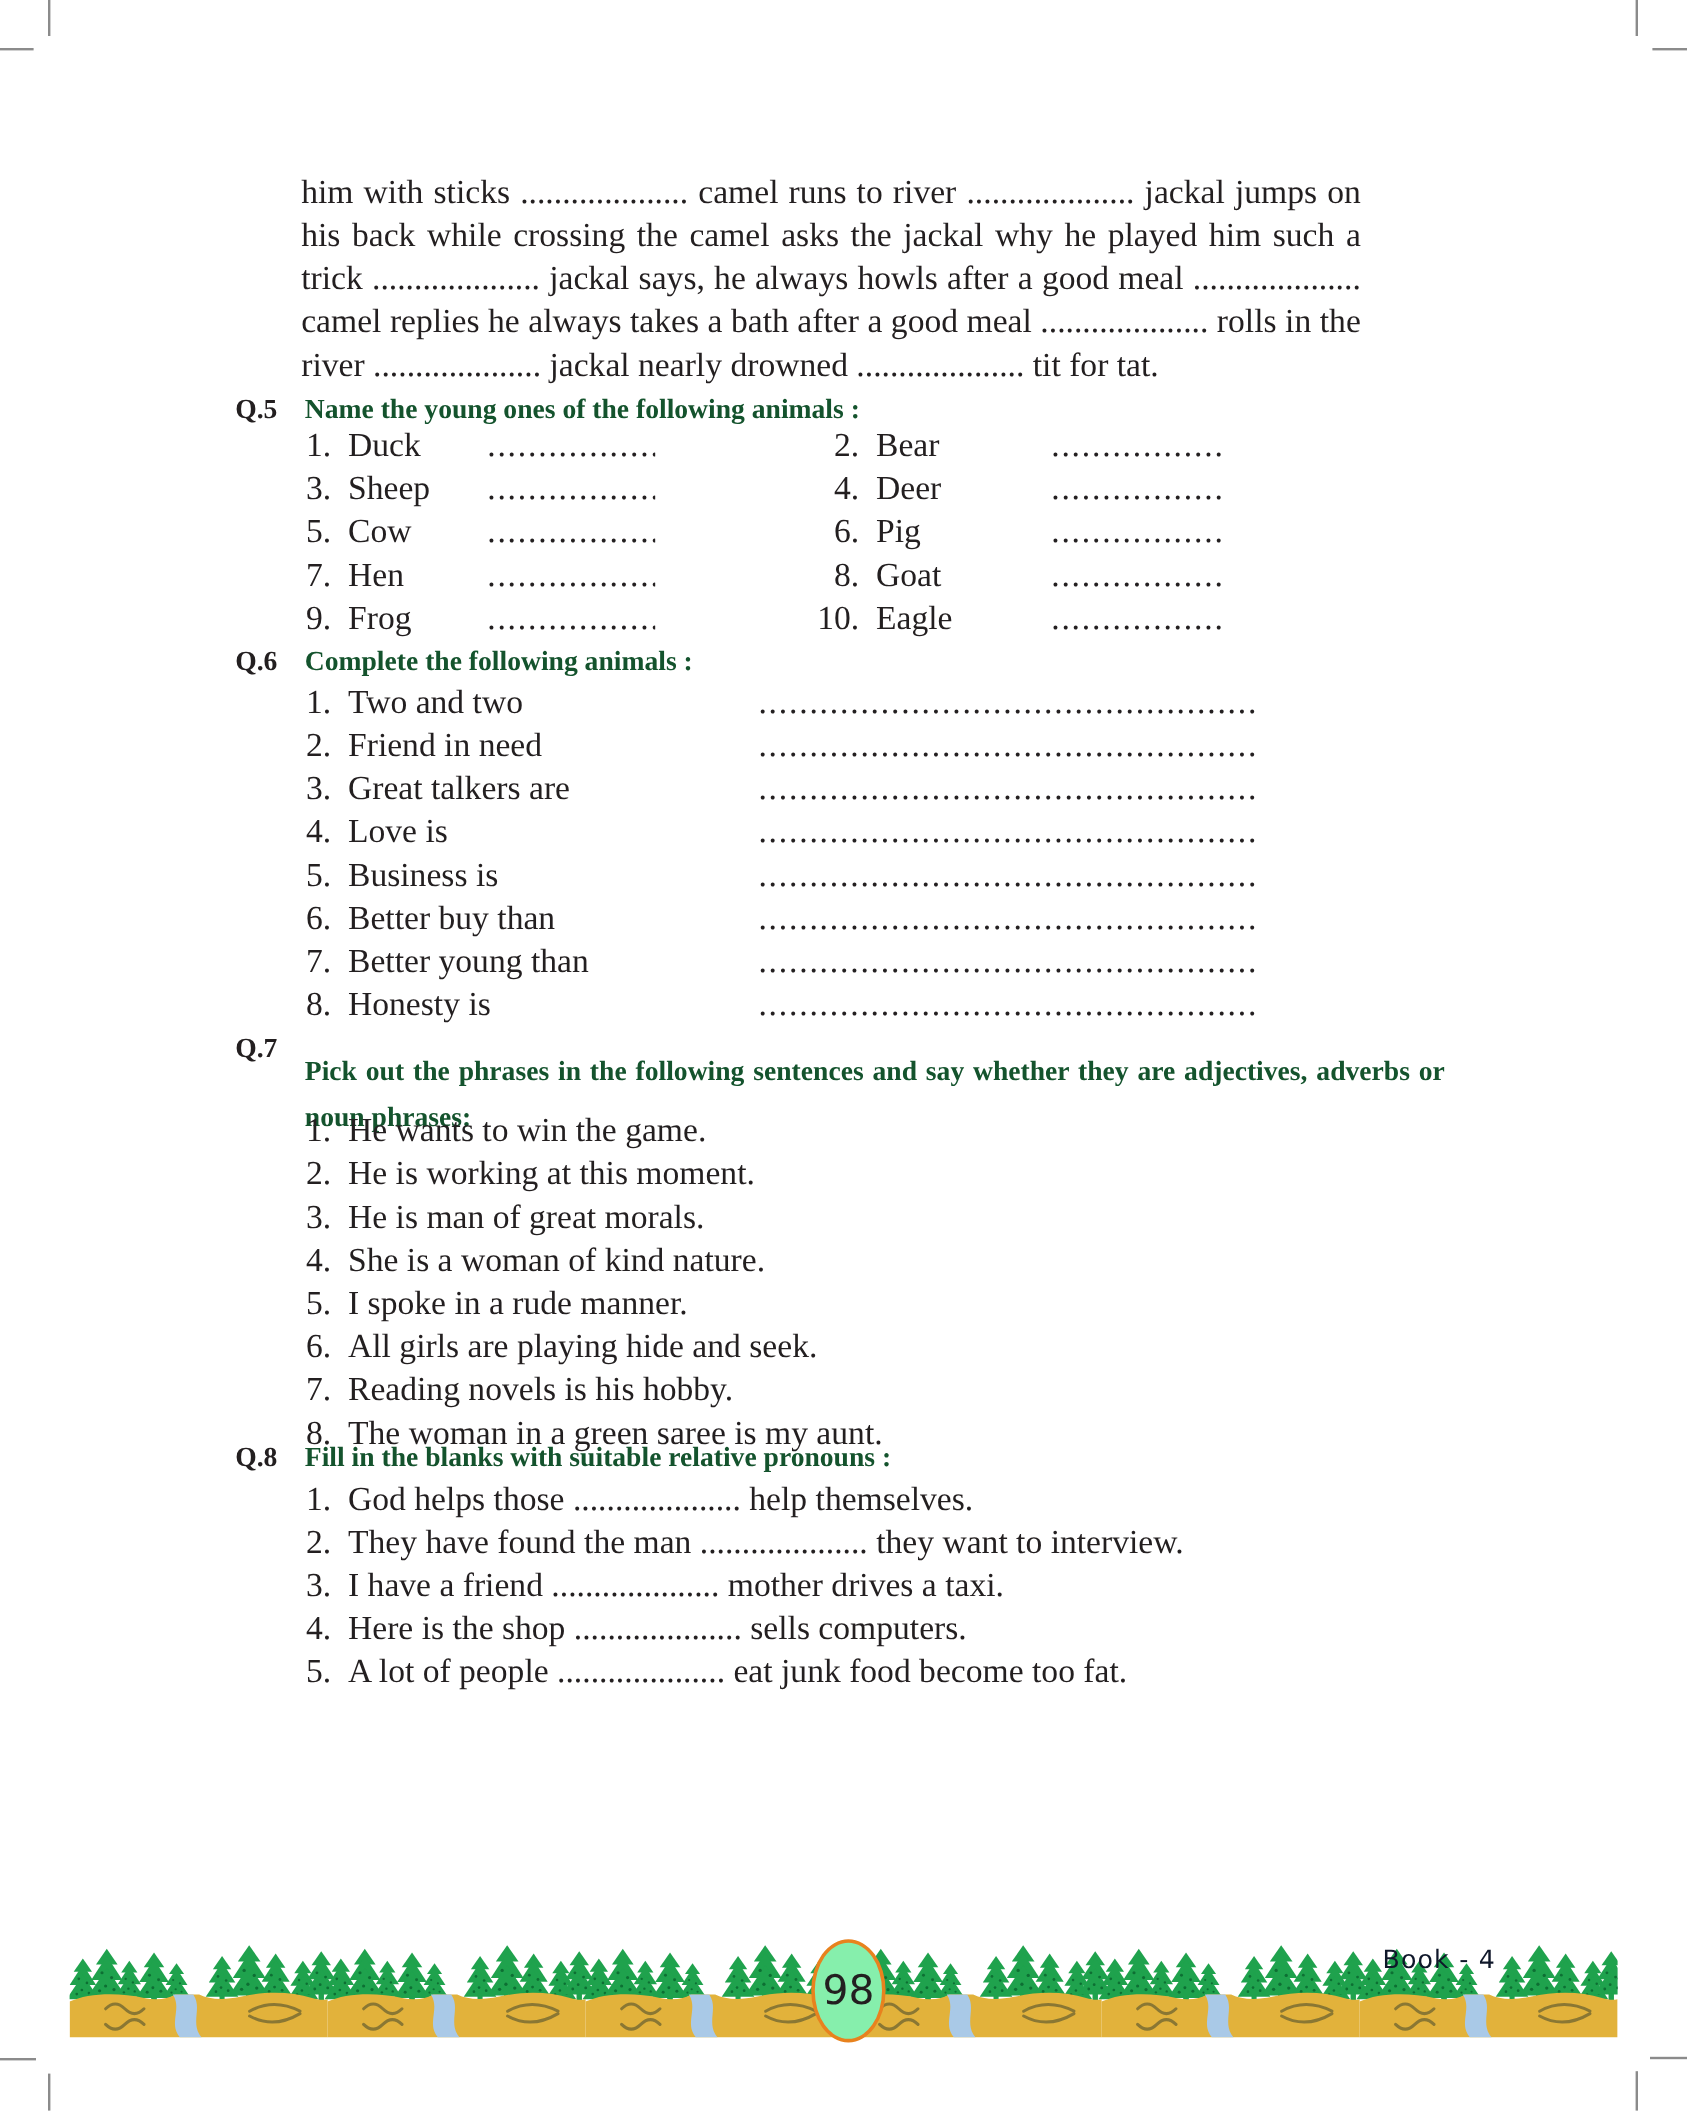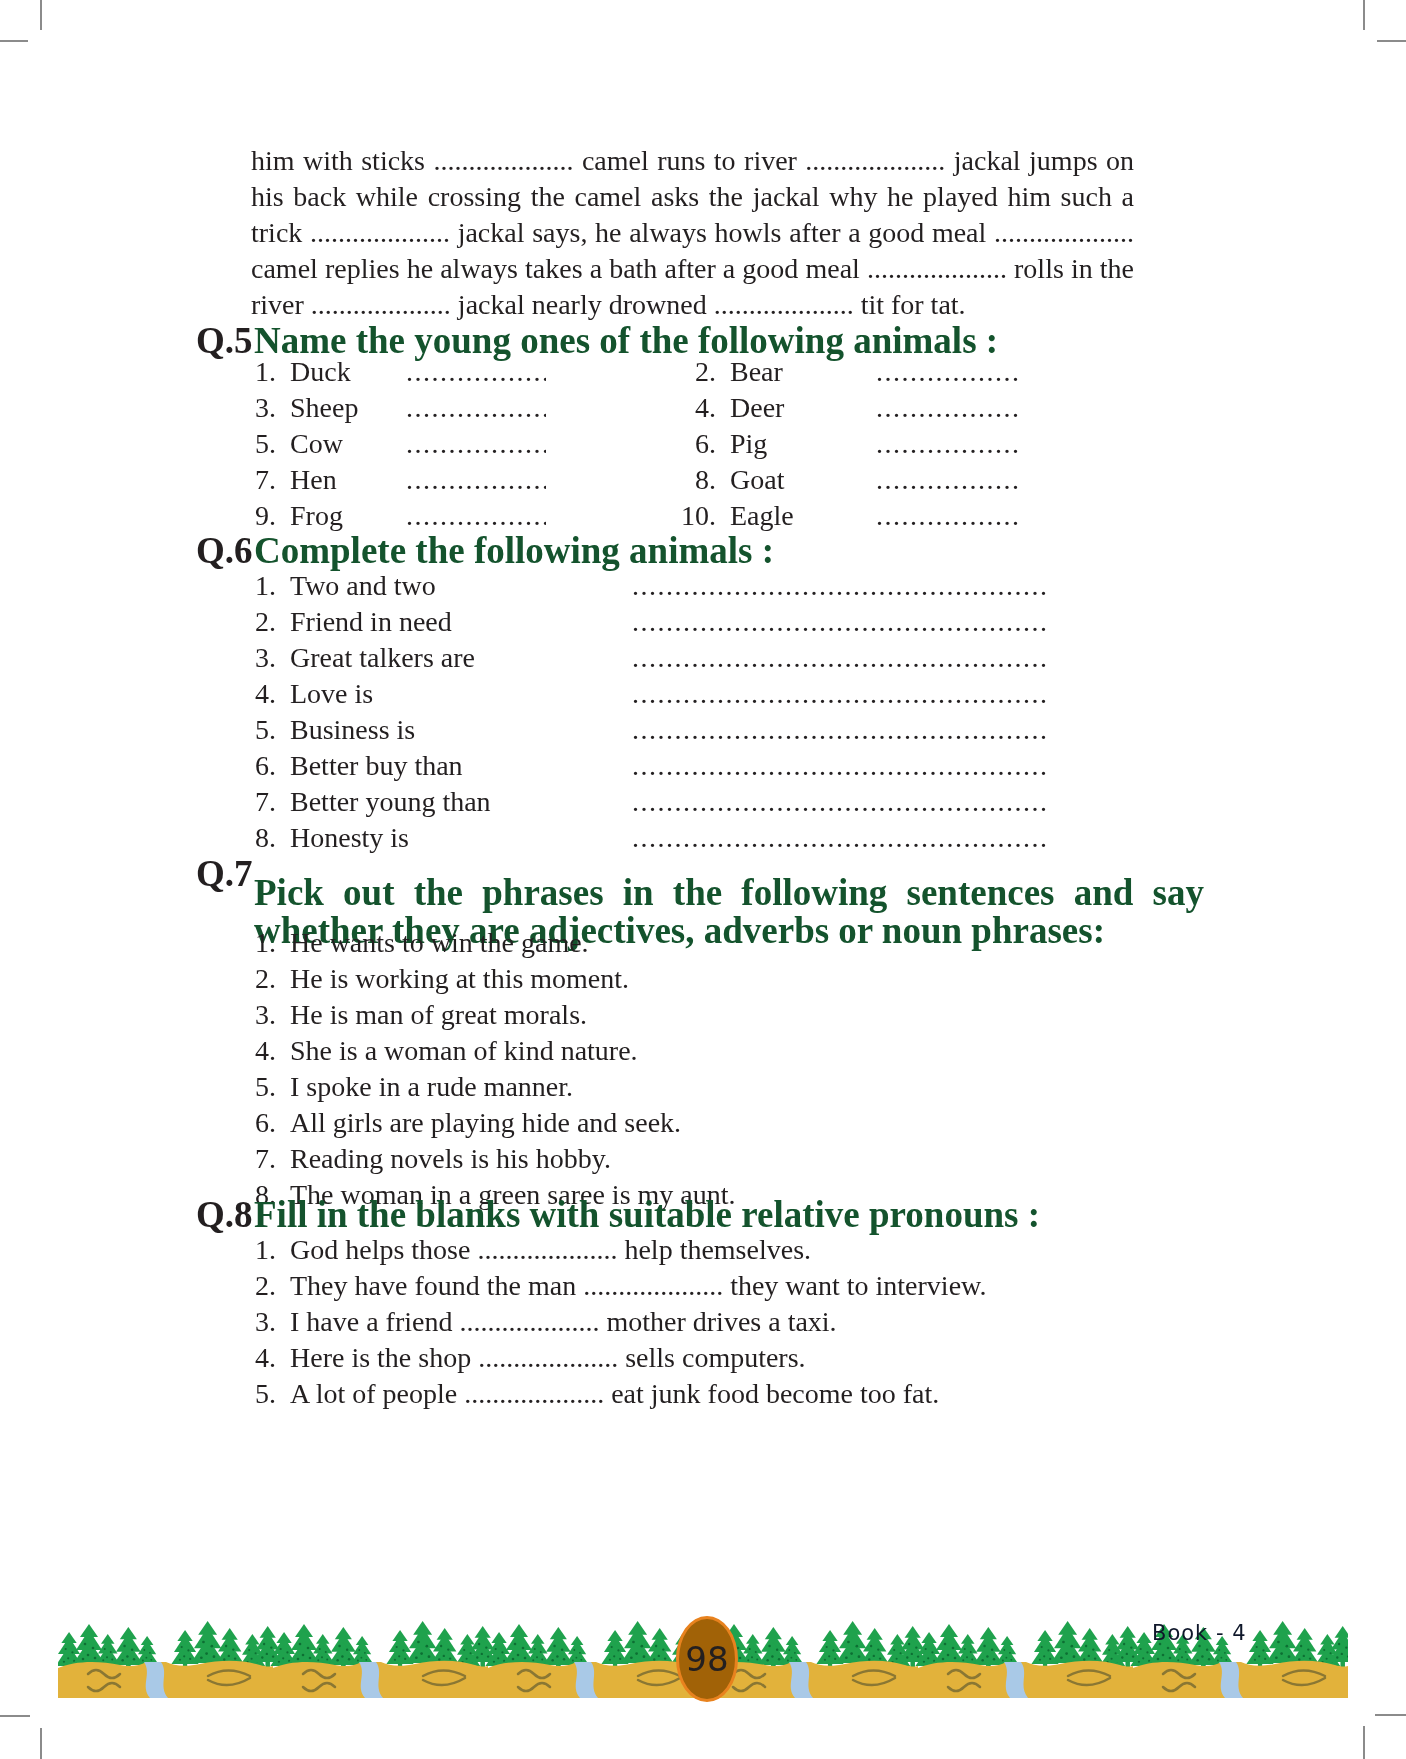--- a/index.html
+++ b/index.html
@@ -6,21 +6,21 @@
   body{
     width:1406px;height:1759px;position:relative;background:#ffffff;
     font-family:"Liberation Serif","DejaVu Serif",serif;
     color:#231f20;overflow:hidden;
   }
   
   .crop{position:absolute;background:#8b8b8b;}
   
   .section{position:absolute;left:196px;width:1008px;font-size:28px;line-height:36px;}
   .para{margin:0 70px 0 55px;text-align:justify;}
-  .qhead{display:flex;font-weight:bold;font-size:37px;line-height:38px;}
+  .qhead{display:flex;font-weight:bold;font-size:23px;line-height:38px;}
   .qlabel{flex:0 0 58px;color:#231f20;}
   .qtitle{color:#14532d;flex:1;}
   .qtitle.justify{text-align:justify;margin-top:19px;}
   
   .q5grid{display:grid;grid-template-columns:80px 130px 140px 170px 160px 145px;}
   .q5grid .cell{height:36px;}
   .num{text-align:right;}
   .nm{padding-left:14px;}
   .dots{display:inline-block;overflow:hidden;white-space:nowrap;letter-spacing:1.5px;vertical-align:bottom;}
   .d140{width:140px;}
@@ -30,21 +30,21 @@
   .q6grid{display:grid;grid-template-columns:80px 356px 417px;}
   .q6grid .cell{height:36px;}
   
   .numrow{display:grid;grid-template-columns:80px auto;}
   .numrow .cell{height:36px;}
   
   .footer-art{position:absolute;left:58px;top:1616px;}
   .spk{fill:#0d6f33;}
   .page-badge{
     position:absolute;left:676px;top:1616px;width:56px;height:80px;
-    background:#a16207;border:3px solid #e8821e;border-radius:50%;
+    background:#86efac;border:3px solid #e8821e;border-radius:50%;
     display:flex;align-items:center;justify-content:center;
     font-family:"DejaVu Sans","Liberation Sans",sans-serif;font-size:34px;color:#231f20;z-index:3;
   }
   .book-label{
     position:absolute;left:1152px;top:1604px;z-index:3;
     font-family:"DejaVu Sans","Liberation Sans",sans-serif;font-size:21px;color:#0f172a;letter-spacing:1px;margin-top:17px;
   }
 </style>
 </head>
 <body>

